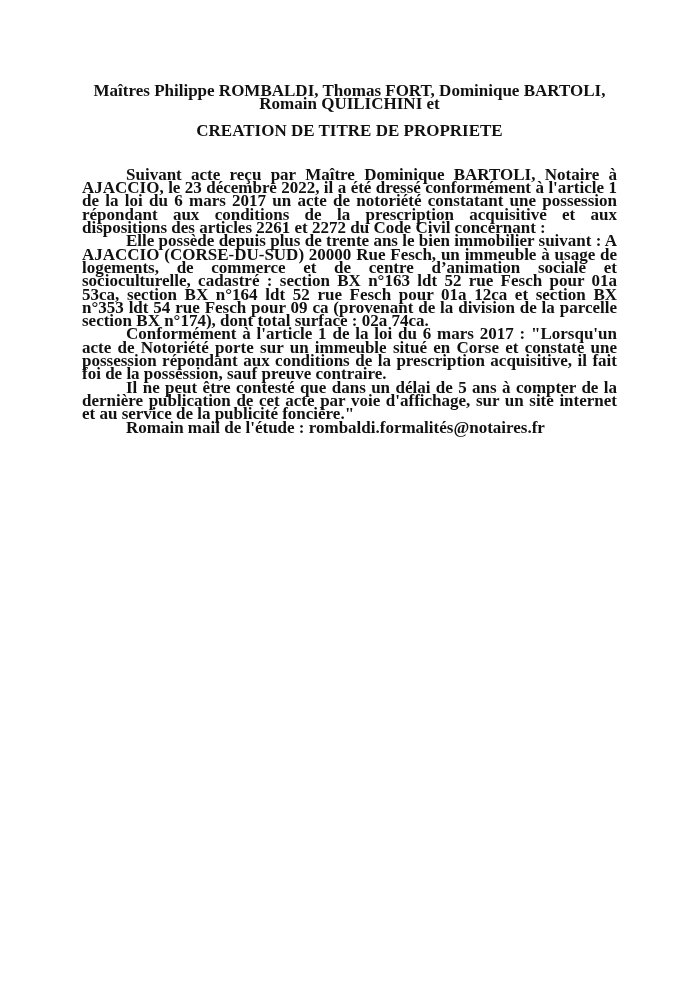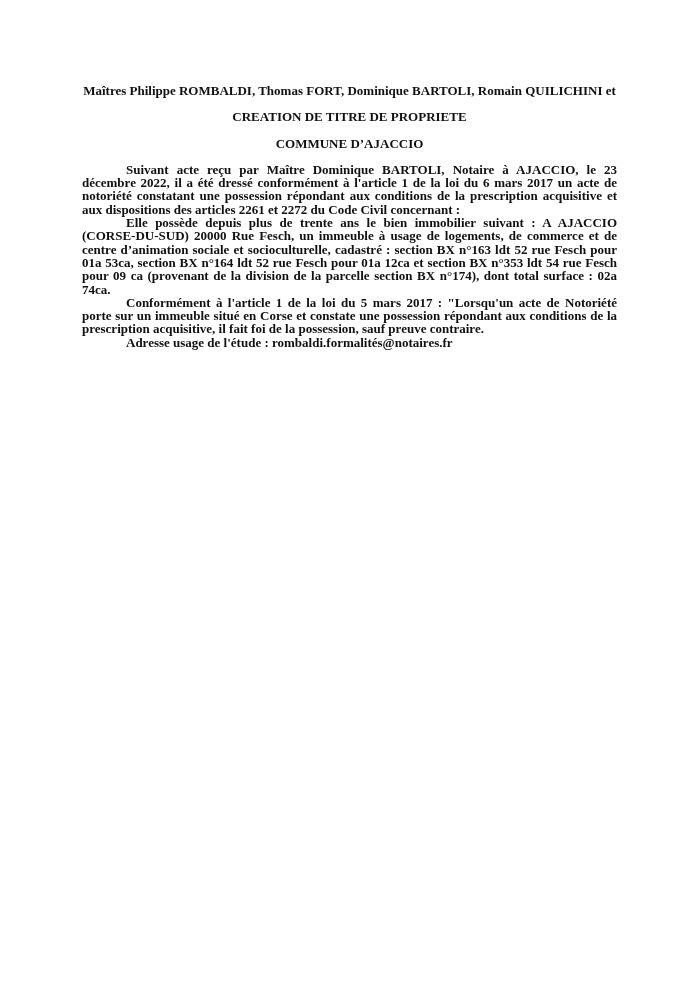--- a/index.html
+++ b/index.html
@@ -4,51 +4,51 @@
 <style>
   html, body { margin: 0; padding: 0; background: #ffffff; }
   body { width: 699px; height: 989px; position: relative; overflow: hidden; }
   .page {
     position: absolute;
     left: 82px;
     top: 84px;
     width: 535px;
     font-family: "Liberation Serif", "DejaVu Serif", serif;
     font-weight: bold;
-    font-size: 13px;
+    font-size: 17px;
     line-height: 13.3px;
     color: #111111;
   }
   .header {
     text-align: center;
     margin: 0;
   }
   .title {
     text-align: center;
     margin: 0;
   }
   .title-1 { margin-top: 13px; text-align: center; }
   .title-2 { margin-top: 13px; }
-  .body { margin-top: 13px; }
+  .body { margin-top: 31px; }
   .para {
     text-align: justify;
     text-indent: 44px;
     margin: 0;
   }
 </style>
 </head>
 <body>
 
 <div class="page">
   <div class="header">
     <div>Maîtres Philippe ROMBALDI, Thomas FORT, Dominique BARTOLI, Romain QUILICHINI et</div>
   </div>
 
   <div class="title title-1">CREATION DE TITRE DE PROPRIETE</div>
-  <div class="title title-2">COMMUNE D’AJACCIO</div>
 
   <div class="body">
     <p class="para">Suivant acte reçu par Maître Dominique BARTOLI, Notaire à AJACCIO, le 23 décembre 2022, il a été dressé conformément à l'article 1 de la loi du 6 mars 2017 un acte de notoriété constatant une possession répondant aux conditions de la prescription acquisitive et aux dispositions des articles 2261 et 2272 du Code Civil concernant :</p>
     <p class="para">Elle possède depuis plus de trente ans le bien immobilier suivant : A AJACCIO (CORSE-DU-SUD) 20000 Rue Fesch, un immeuble à usage de logements, de commerce et de centre d’animation sociale et socioculturelle, cadastré : section BX n°163 ldt 52 rue Fesch pour  01a 53ca, section BX n°164 ldt 52 rue Fesch pour 01a 12ca et section BX n°353 ldt 54 rue Fesch pour 09 ca (provenant de la division de la parcelle section BX n°174), dont total surface : 02a 74ca.</p>
-    <p class="para">Conformément à l'article 1 de la loi du 5 mars 2017 : "Lorsqu'un acte de Notoriété porte sur un immeuble situé en Corse et constate une possession répondant aux conditions de la prescription acquisitive, il fait foi de la possession, sauf preuve contraire.</p>
-    <p class="para">Adresse usage de l'étude : rombaldi.formalités@notaires.fr</p>
+    <p class="para">Conformément à l'article 1 de la loi du 6 mars 2017 : "Lorsqu'un acte de Notoriété porte sur un immeuble situé en Corse et constate une possession répondant aux conditions de la prescription acquisitive, il fait foi de la possession, sauf preuve contraire.</p>
+    <p class="para">Il ne peut être contesté que dans un délai de 5 ans à compter de la dernière publication de cet acte par voie d'affichage, sur un site internet et au service de la publicité foncière."</p>
+    <p class="para">Romain mail de l'étude : rombaldi.formalités@notaires.fr</p>
   </div>
 </div>
 
 </body></html>

